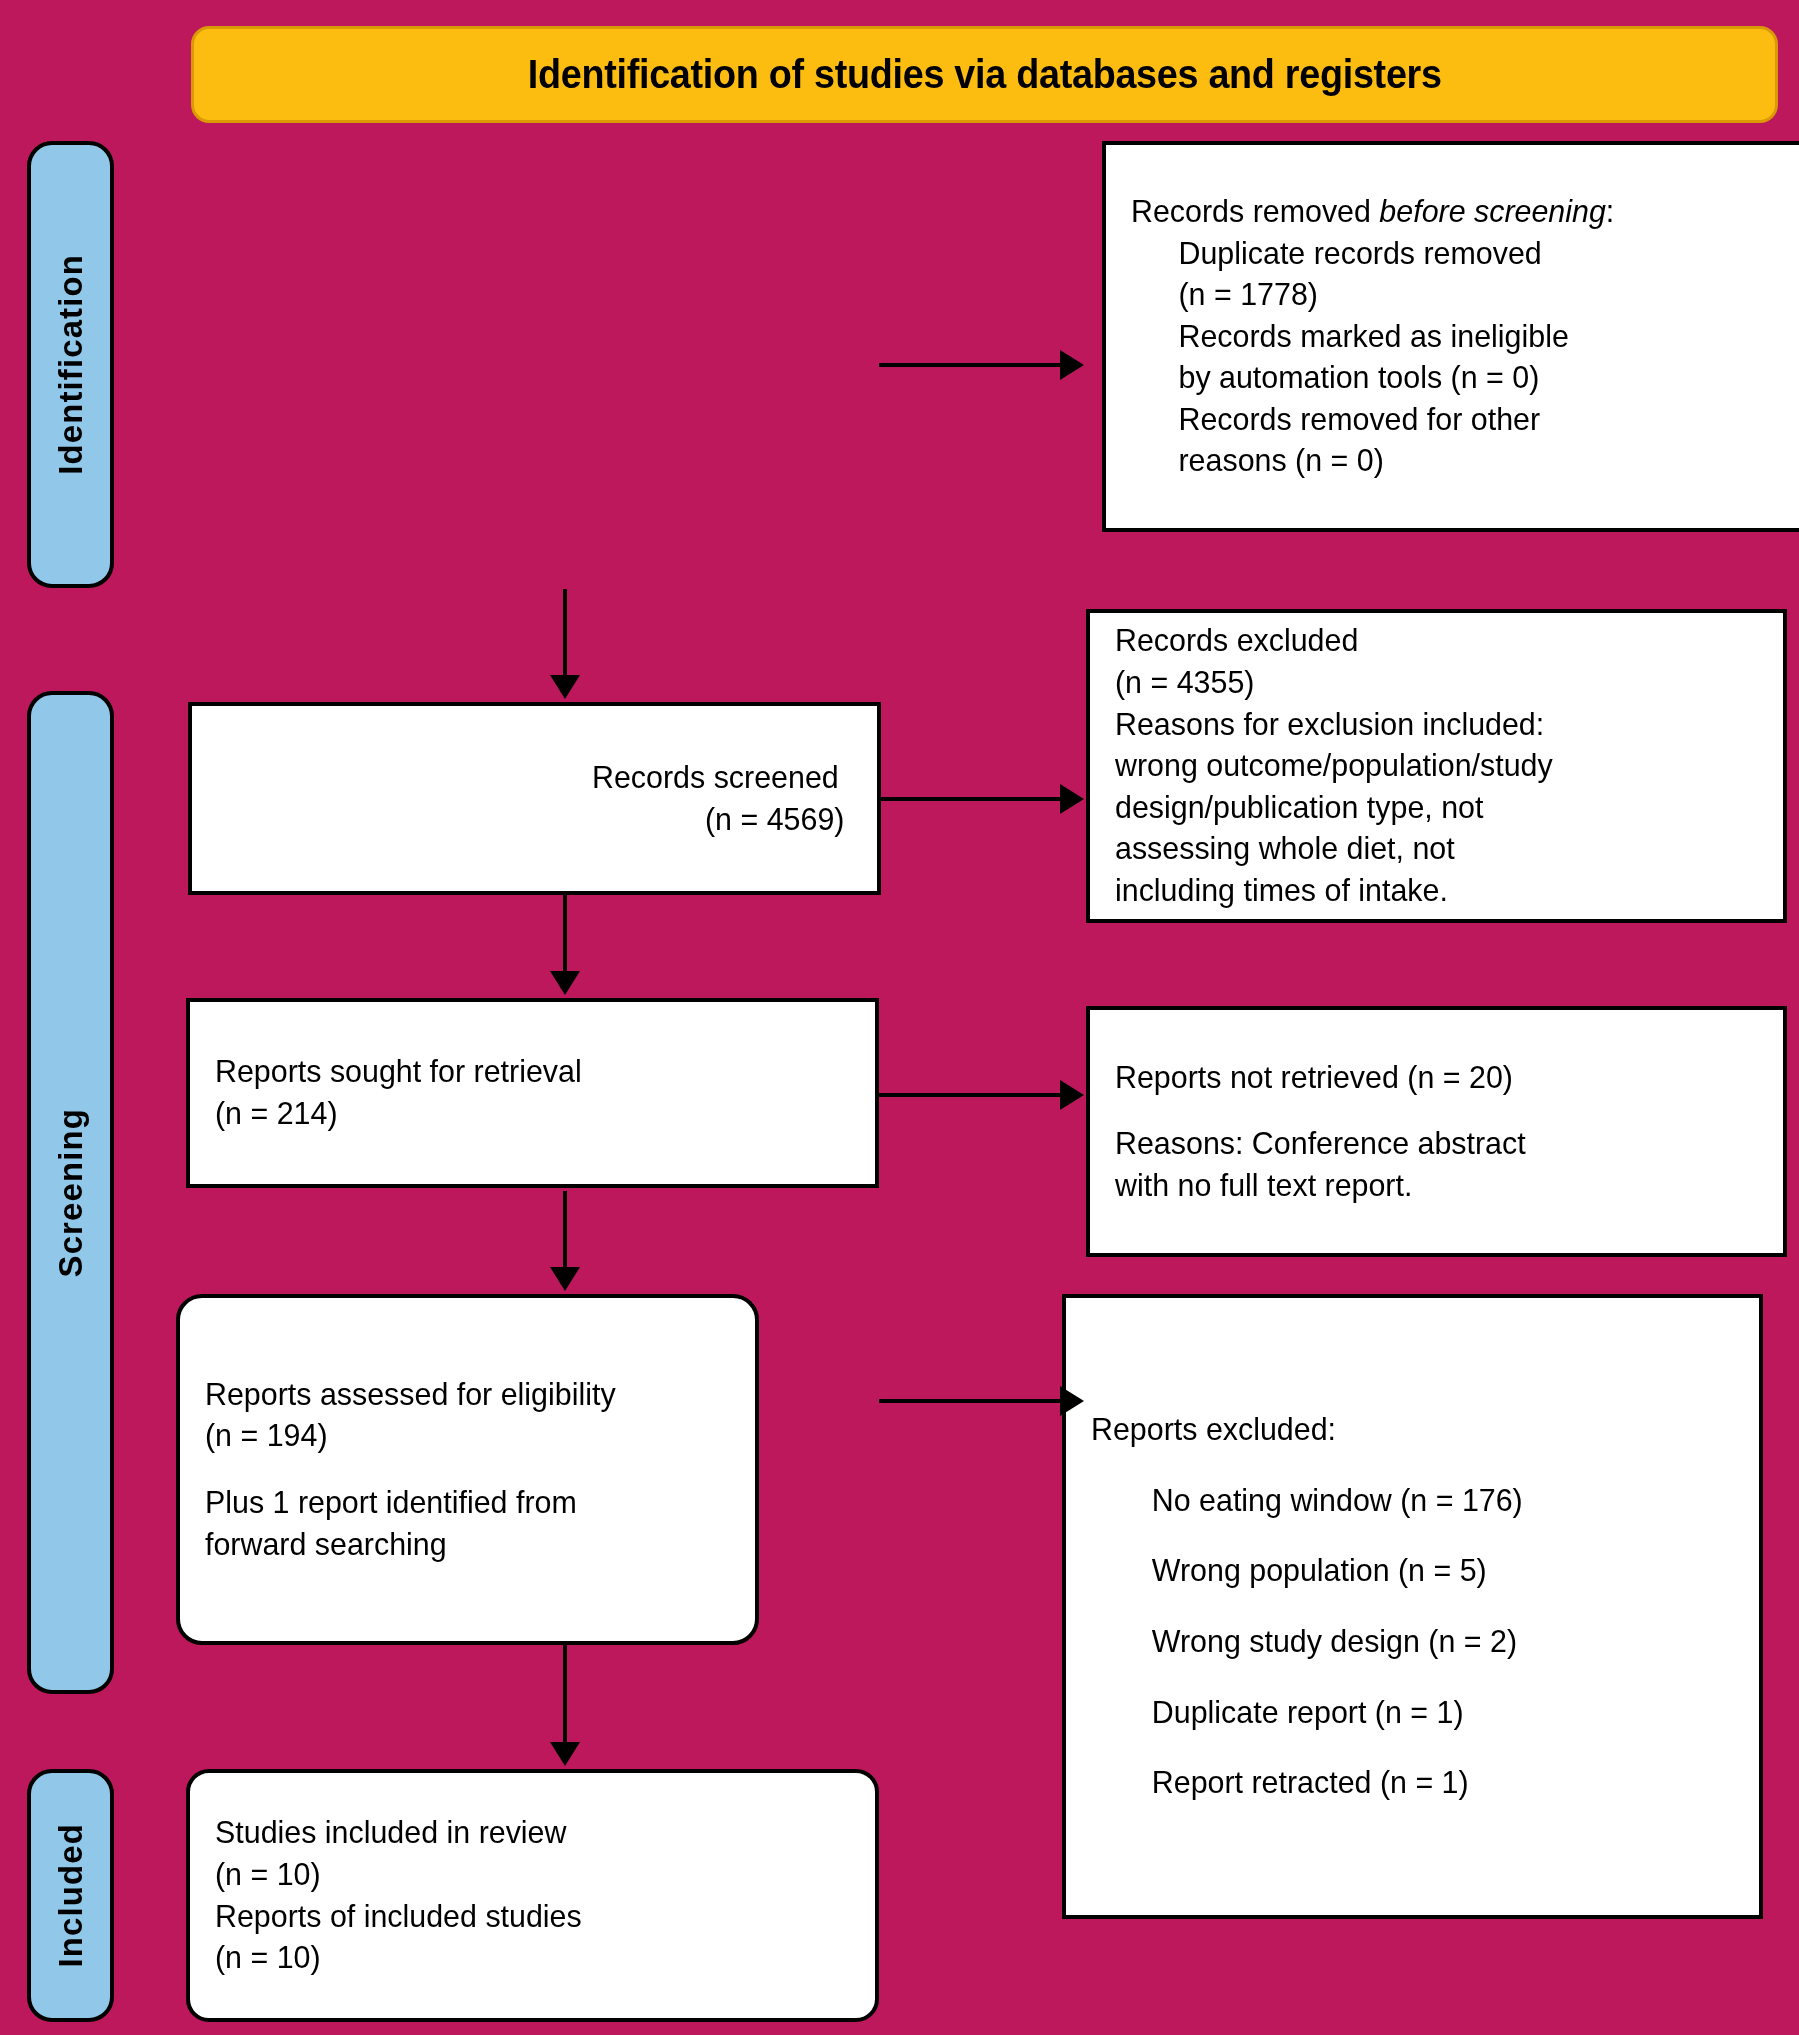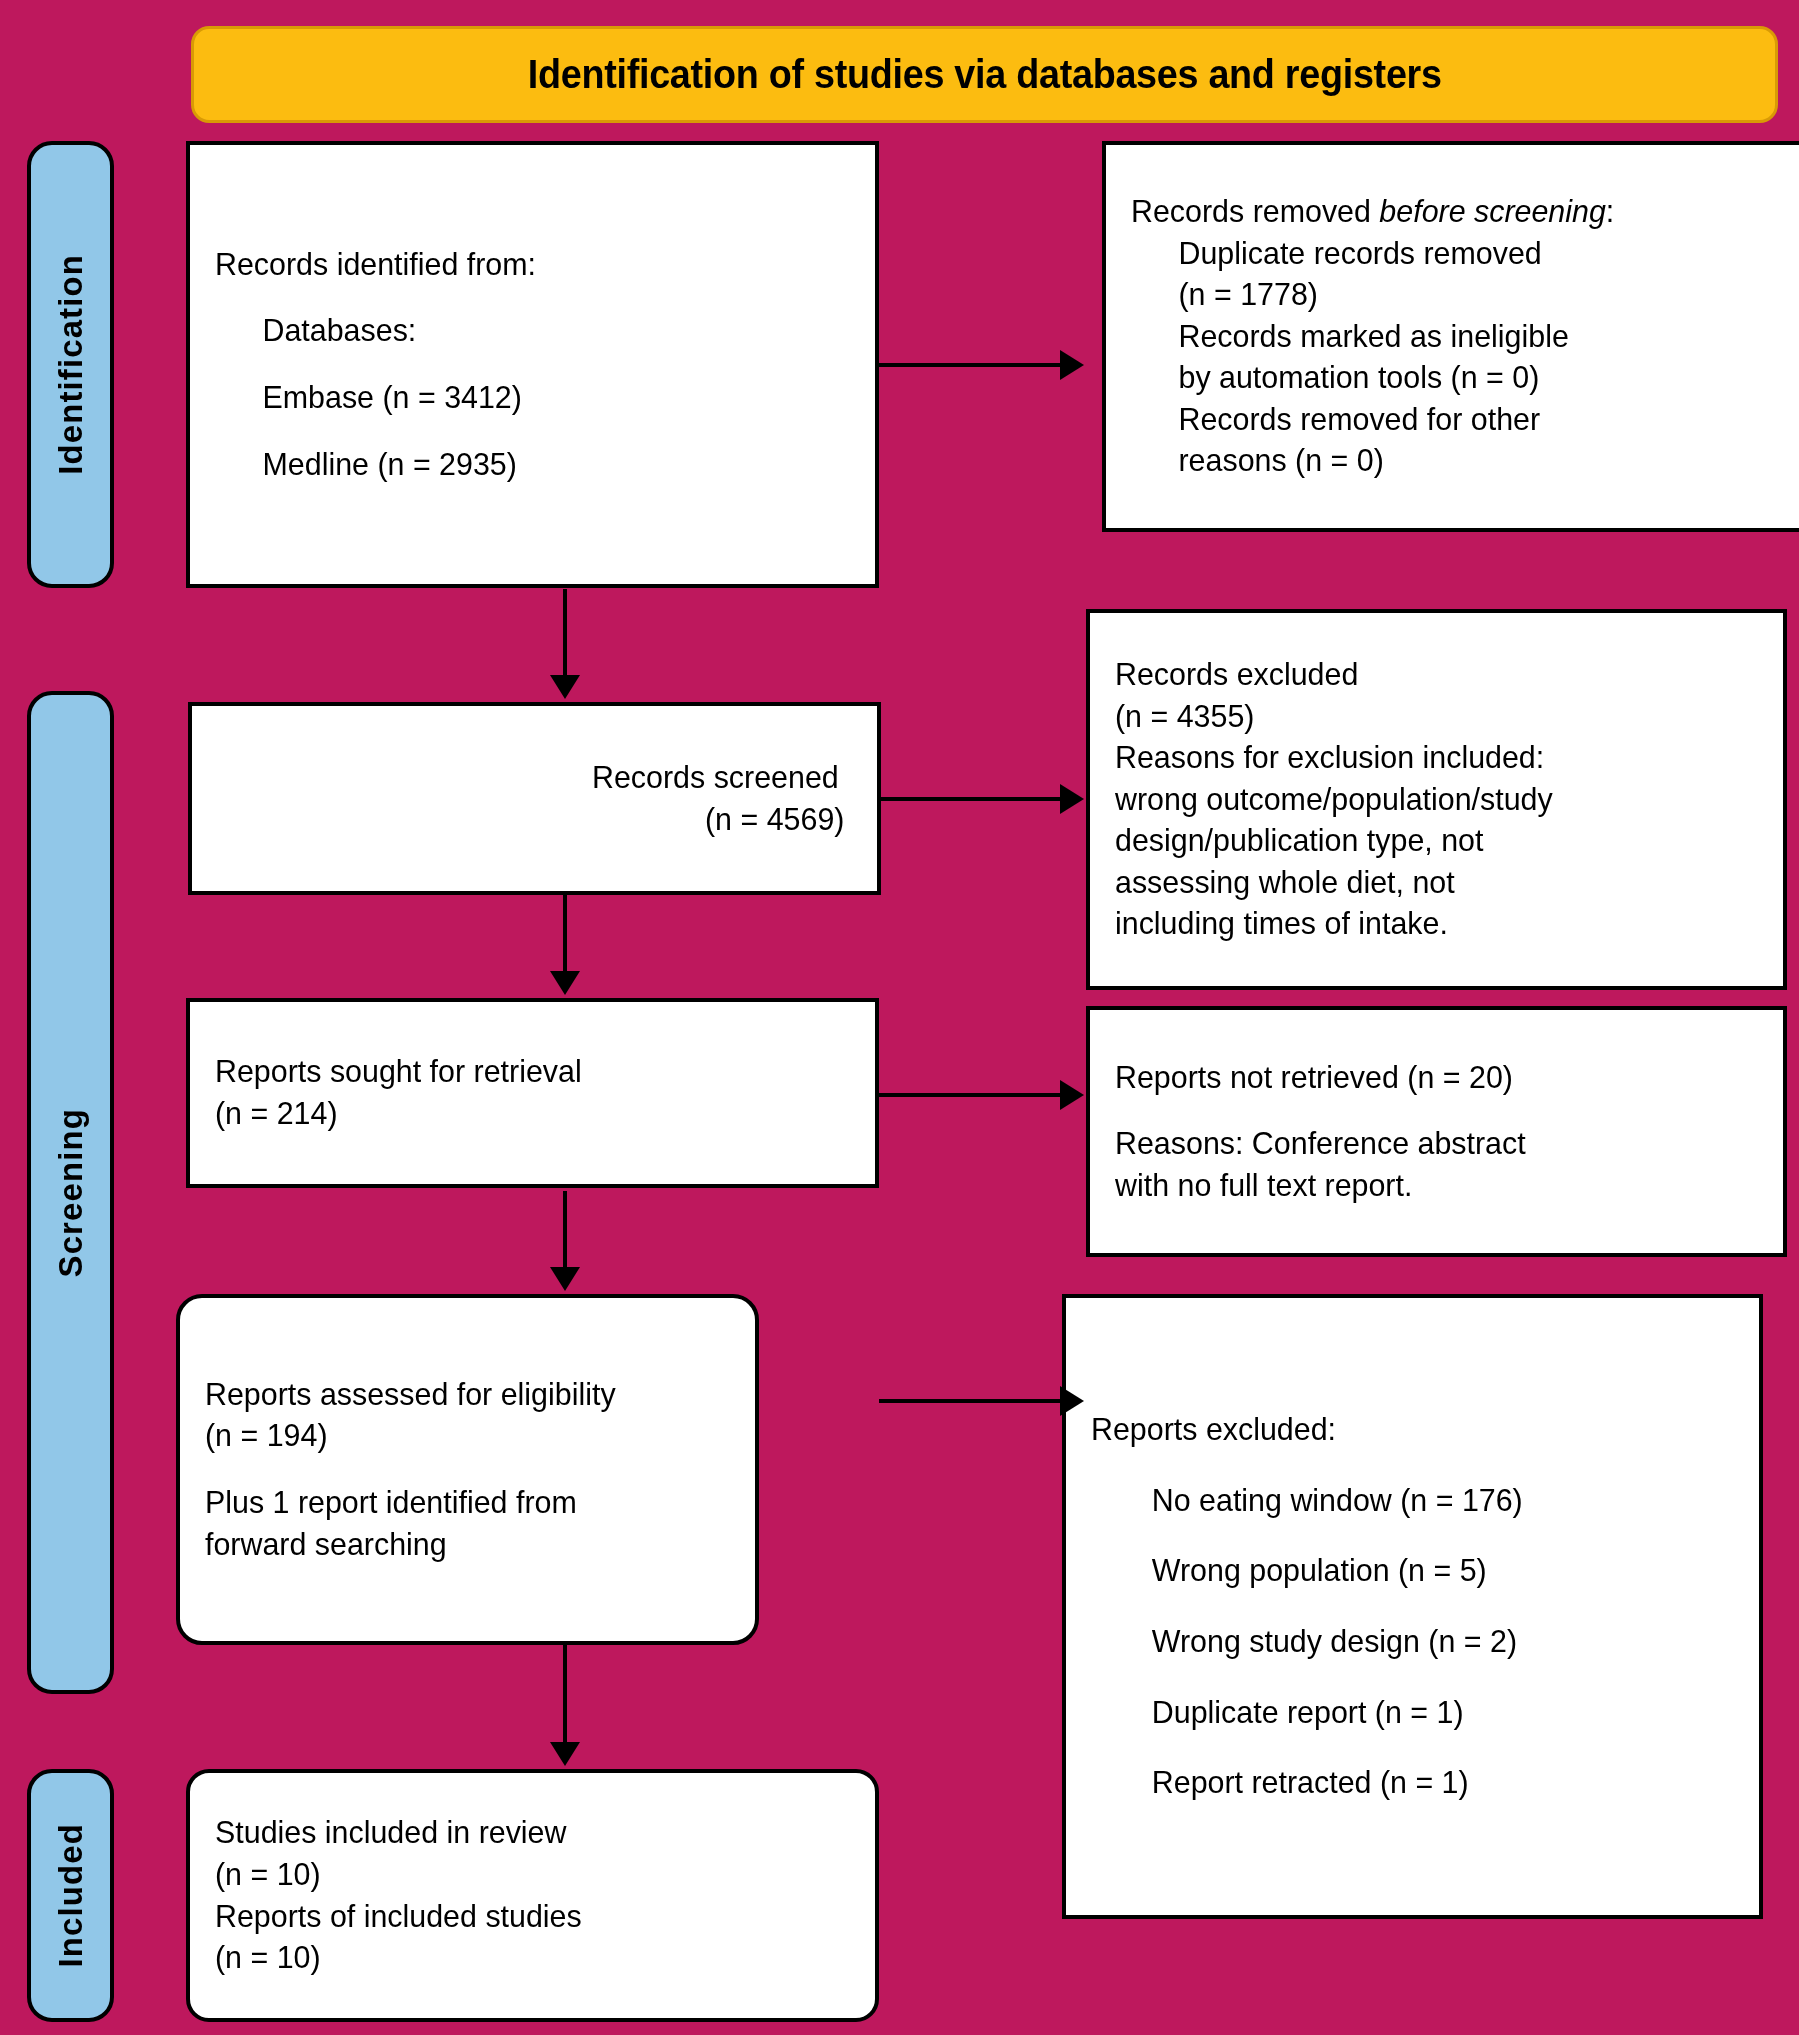--- a/index.html
+++ b/index.html
@@ -87,21 +87,21 @@
 
   
   #box-identified      { left:186px;  top:141px;  width:693px; height:447px; }
   #box-screened        { left:188px;  top:702px; width:693px; height:193px;align-items:flex-end; }
   #box-sought          { left:186px;  top:998px; width:693px; height:190px; }
   #box-assessed        { left:176px;  top:1294px; width:583px; height:351px;border-radius:26px; }
   #box-included        { left:186px;  top:1769px; width:693px; height:253px;border-radius:23px; }
 
   
   #box-removed-before  { left:1102px; top:141px;  width:701px; height:391px; }
-  #box-records-excluded{ left:1086px; top:609px; width:701px; height:381px; }
+  #box-records-excluded{ left:1086px; top:609px; width:701px; height:314px; }
   #box-not-retrieved   { left:1086px; top:1006px; width:701px; height:251px; }
   #box-reports-excluded{ left:1062px; top:1294px; width:701px; height:625px; }
 
   
   .box p.listitem{ padding-left:64px; margin-top:29px; }
 
   
   .hline{ position:absolute; height:3.8px; background:#000; }
   .vline{ position:absolute; width:3.8px; background:#000; }
   .arrow-right{
@@ -131,26 +131,20 @@
   <div class="stage" id="stage-identification">
     <span class="stage-label">Identification</span>
   </div>
   <div class="stage" id="stage-screening">
     <span class="stage-label">Screening</span>
   </div>
   <div class="stage" id="stage-included">
     <span class="stage-label">Included</span>
   </div>
 
-  <div class="box" id="box-identified">
-    <p>Records identified from:</p>
-    <p class="gap indent">Databases:</p>
-    <p class="gap indent">Embase (n = 3412)</p>
-    <p class="gap indent">Medline (n = 2935)</p>
-  </div>
 
   <div class="box" id="box-removed-before">
     <p><span>Records removed </span><span class="ital-run">before screening</span><span>:</span></p>
     <p class="indent tight">Duplicate records removed</p>
     <p class="indent tight">(n = 1778)</p>
     <p class="indent tight">Records marked as ineligible</p>
     <p class="indent tight">by automation tools (n = 0)</p>
     <p class="indent tight">Records removed for other</p>
     <p class="indent tight">reasons (n = 0)</p>
   </div>

